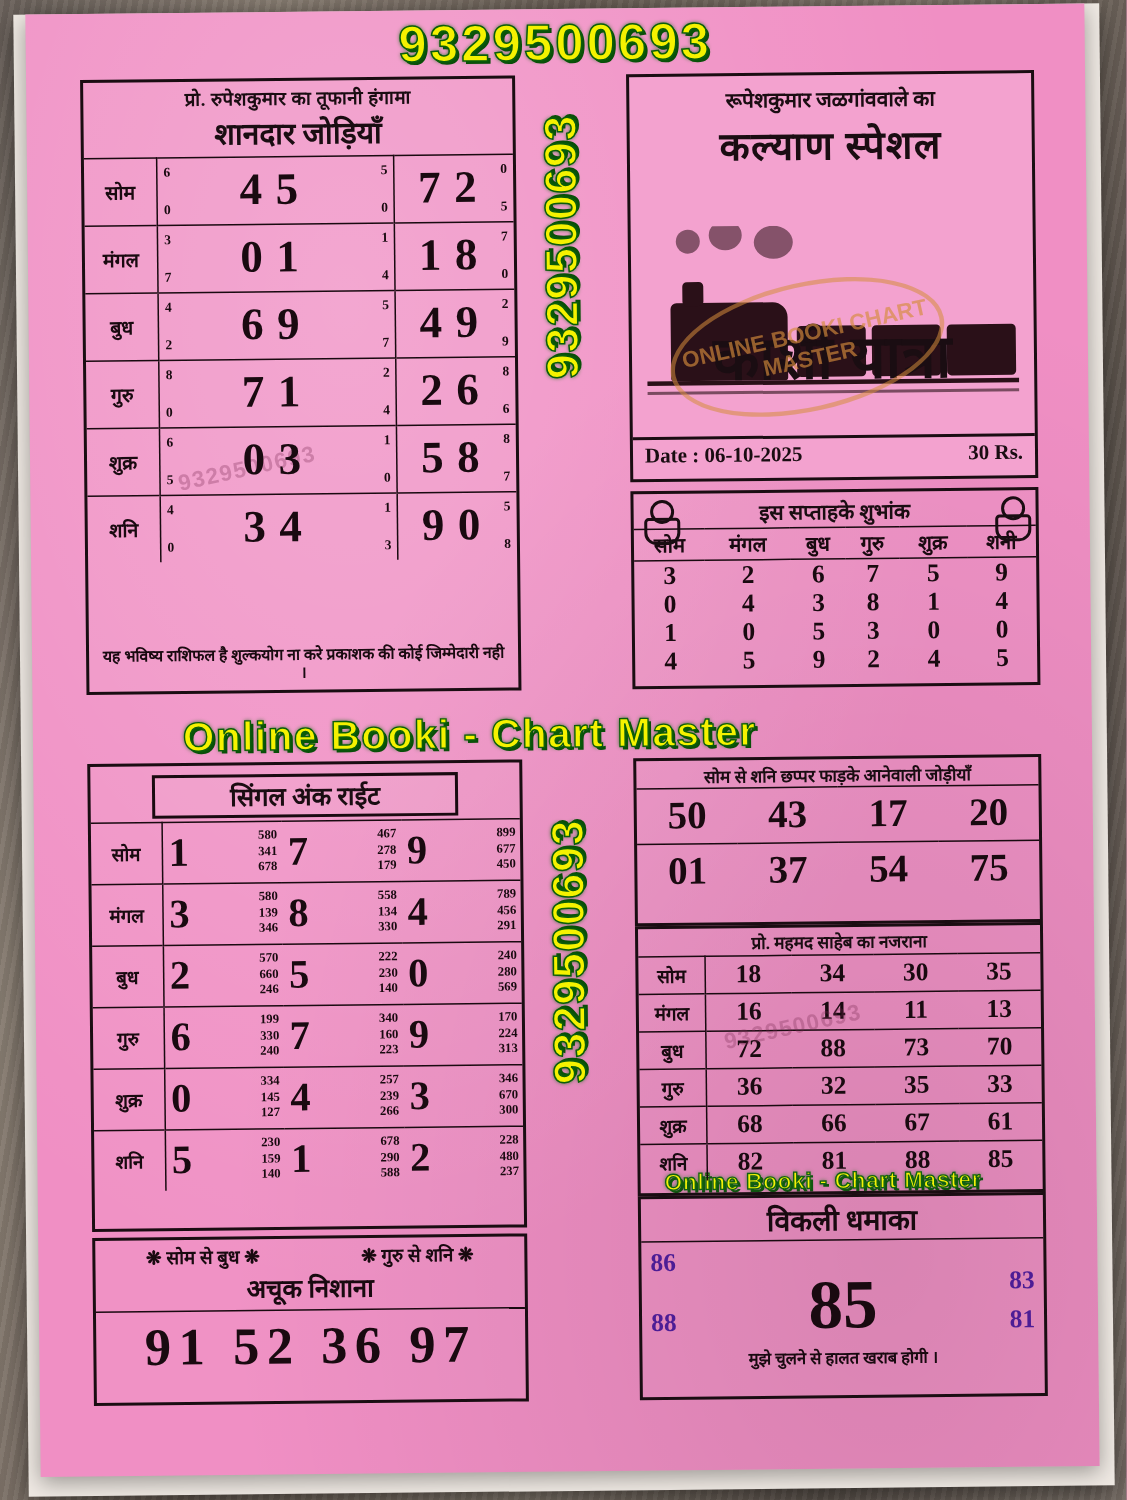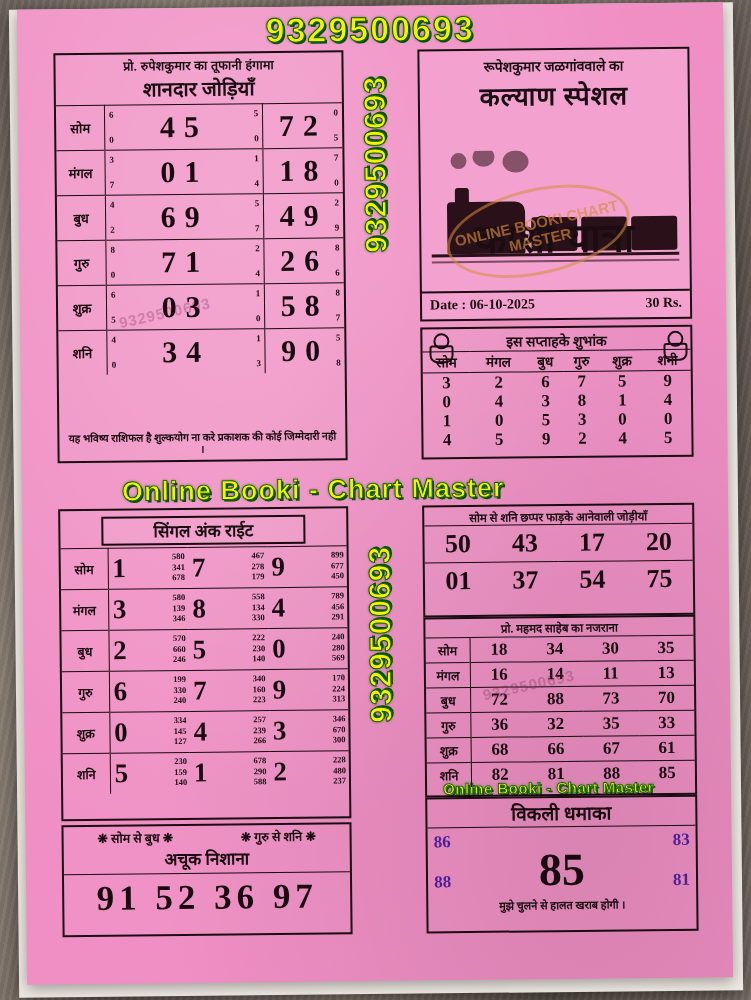--- a/index.html
+++ b/index.html
@@ -193,21 +193,21 @@
   #boxG .gh{font-size:11.5px;padding-top:2px;padding-bottom:1px;}
   .gtab{width:100%;border-collapse:collapse;color:#190a10;font-weight:bold;}
   .gtab td{border-top:1.6px solid #190a10;font-size:17px;text-align:center;padding:2px 0;}
   .gtab td.gd{width:44px;font-size:12.5px;border-right:1.6px solid #190a10;}
 
   
   #boxH{left:400px;top:792px;width:272px;height:136px;}
   .hh{text-align:center;font-size:19px;font-weight:bold;color:#190a10;padding-top:2px;border-bottom:1.6px solid #190a10;}
   .hgrid{position:relative;height:86px;}
   .hnum{position:absolute;font-size:17px;font-weight:bold;color:#4c1d95;}
-  .h-tl{left:6px;top:4px;} .h-tr{right:6px;top:4px;}
+  .h-tl{left:6px;top:4px;} .h-tr{right:6px;top:18px;}
   .h-bl{left:6px;bottom:22px;} .h-br{right:6px;bottom:22px;}
   .hbig{position:absolute;left:0;right:0;top:16px;text-align:center;font-size:46px;font-weight:bold;color:#190a10;}
   .hfoot{position:absolute;left:0;right:0;bottom:1px;text-align:center;font-size:11px;font-weight:bold;color:#190a10;}
 
   .wm{
     position:absolute;
     font-family:"Liberation Sans", sans-serif;font-weight:bold;
     color:rgba(120,40,80,.30);font-size:15px;letter-spacing:1px;
     transform:rotate(-12deg);pointer-events:none;
   }

